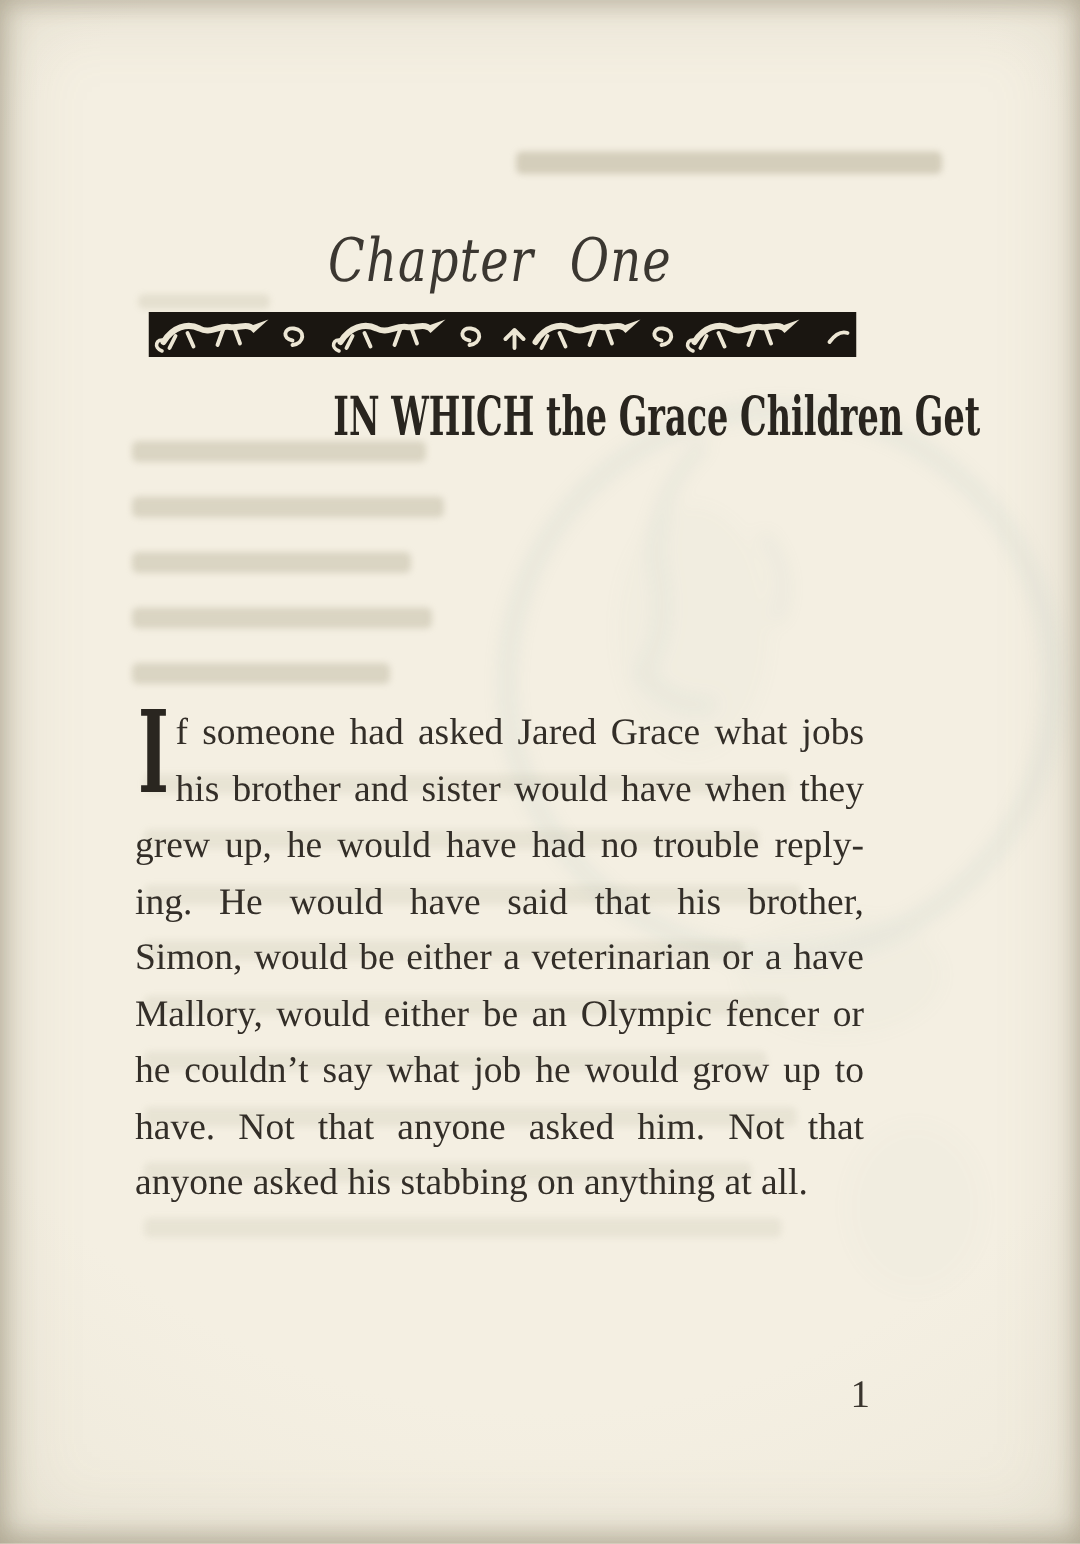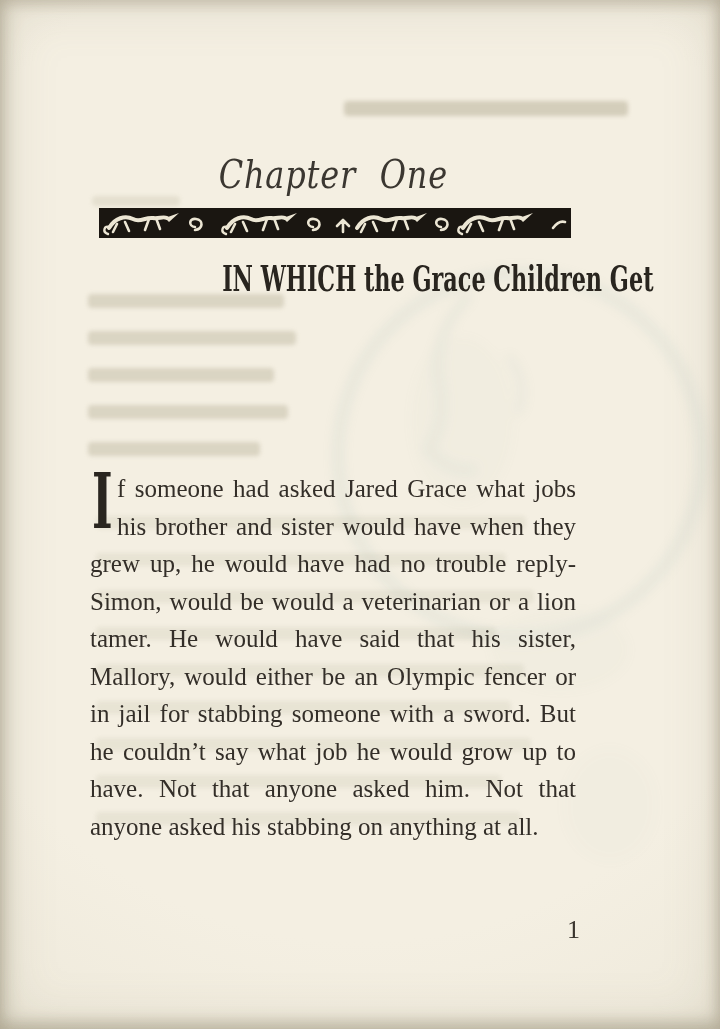--- a/index.html
+++ b/index.html
@@ -156,24 +156,23 @@
       <div class="hline">
         <span>IN WHICH the Grace Children Get</span>
       </div>
     </div>
 
     <div class="body-block">
       <span class="drop-cap">I</span>
       <div class="bodyline indent">f someone had asked Jared Grace what jobs</div>
       <div class="bodyline indent">his brother and sister would have when they</div>
       <div class="bodyline">grew up, he would have had no trouble reply-</div>
-      <div class="bodyline">Simon, would be would a veterinarian or a lion</div>
-      <div class="bodyline">tamer. He would have said that his sister,</div>
+      <div class="bodyline">ing. He would have said that his brother,</div>
+      <div class="bodyline">Simon, would be either a veterinarian or a have</div>
       <div class="bodyline">Mallory, would either be an Olympic fencer or</div>
-      <div class="bodyline">in jail for stabbing someone with a sword. But</div>
       <div class="bodyline">he couldn’t say what job he would grow up to</div>
       <div class="bodyline">have. Not that anyone asked him. Not that</div>
       <div class="bodyline last">anyone asked his stabbing on anything at all.</div>
     </div>
 
     <div class="page-number">1</div>
   </div>
 </div>
 
 </body></html>

